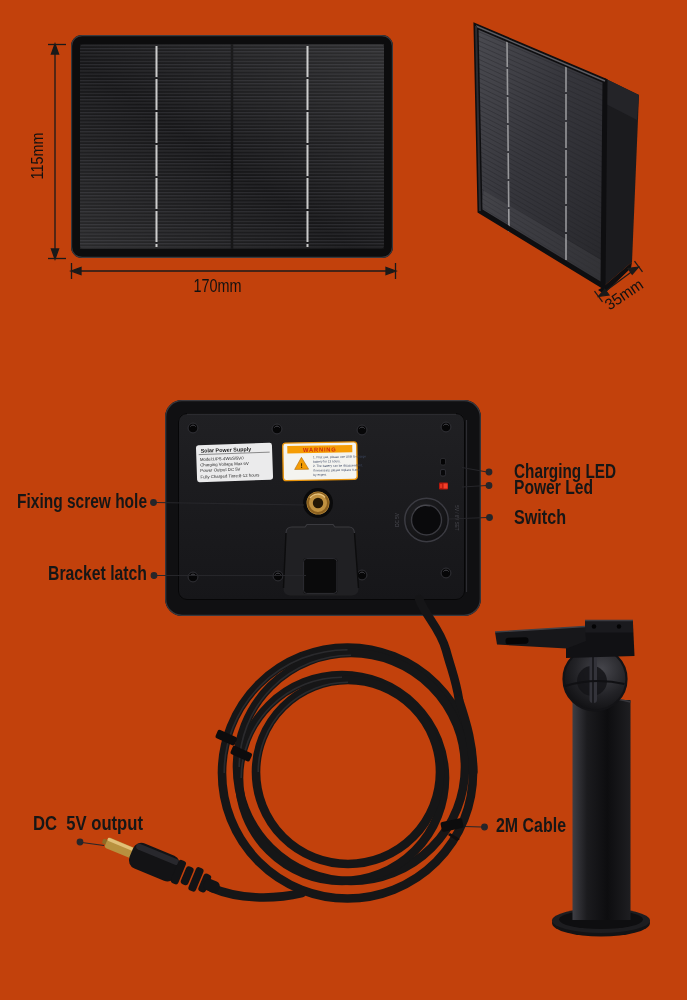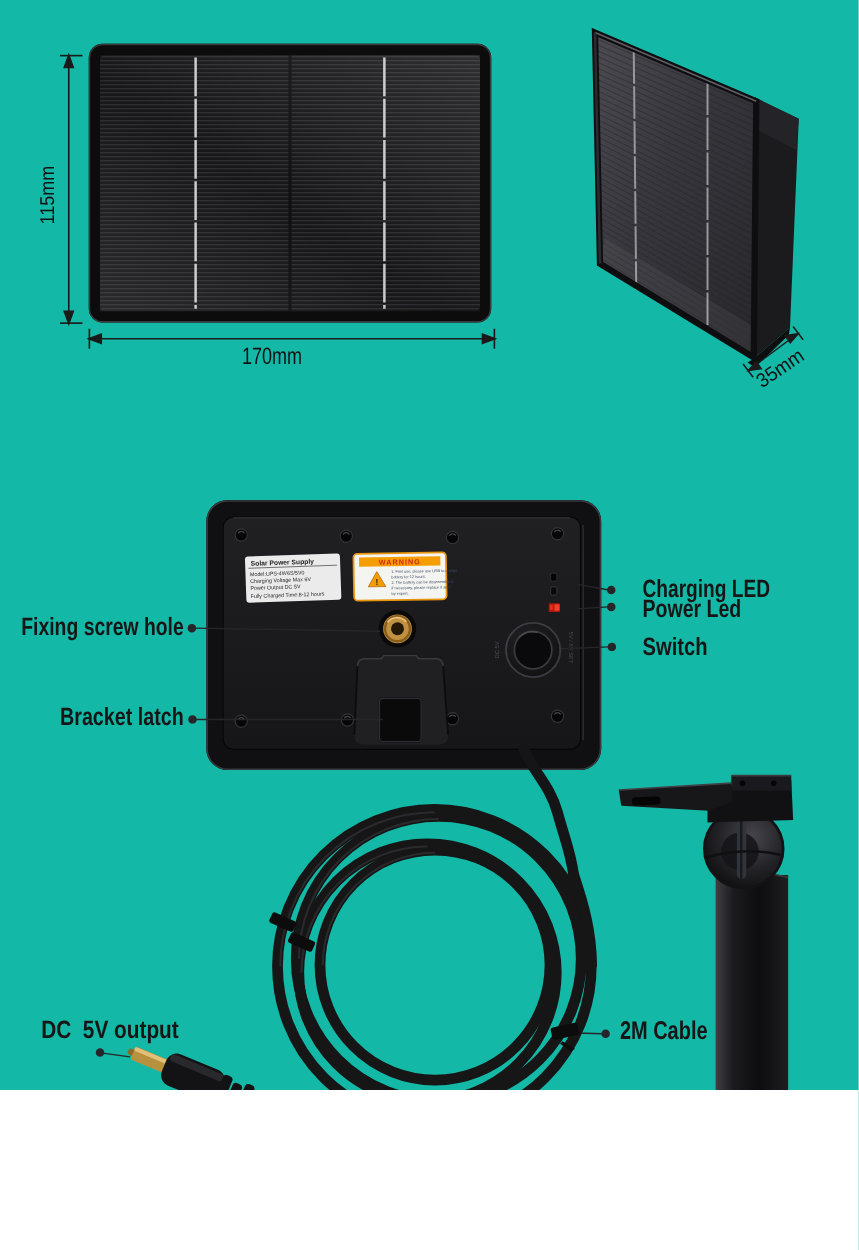--- a/index.html
+++ b/index.html
@@ -1,16 +1,16 @@
 <!DOCTYPE html>
 <html><head>
 <meta charset="utf-8">
 <style>
   html,body { margin:0; padding:0; background:#ffffff; }
-  #page { position:relative; width:687px; height:872px; background:#14b8a6; overflow:hidden;
+  #page { position:relative; width:687px; height:1000px; background:#c2410c; overflow:hidden;
           font-family:"Liberation Sans", sans-serif; }
 </style>
 </head>
 <body>
 <div id="page">
 <svg width="687" height="1000" viewBox="0 0 687 1000">
 <defs>
 <pattern id="hl" width="4" height="3.2" patternUnits="userSpaceOnUse">
   <rect width="4" height="3.2" fill="#121214"></rect>
   <rect y="0" width="4" height="1.1" fill="#28282c"></rect>

